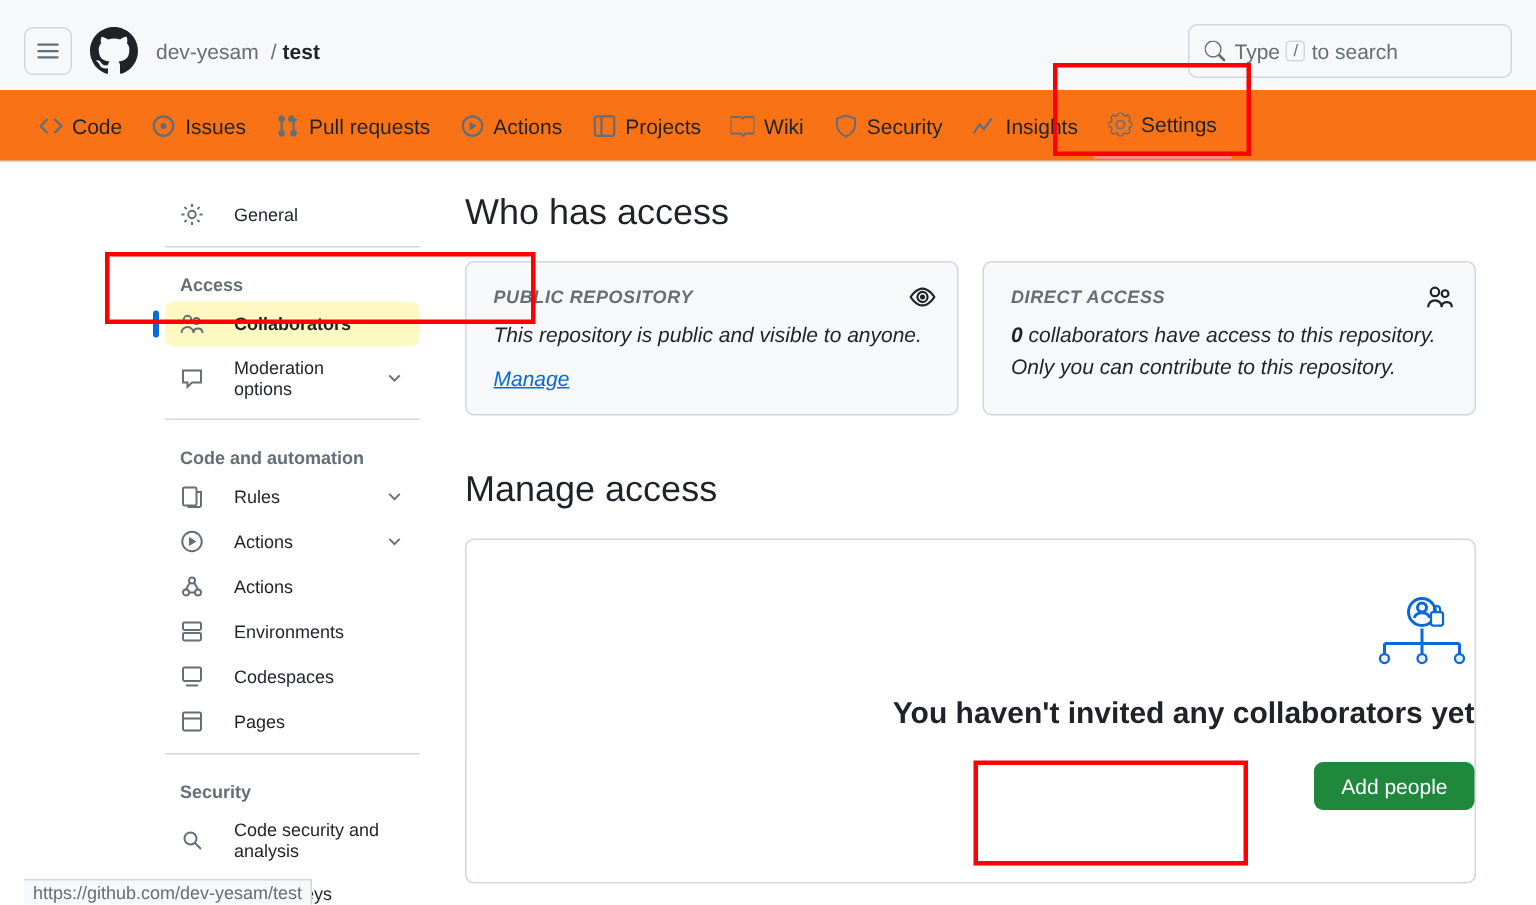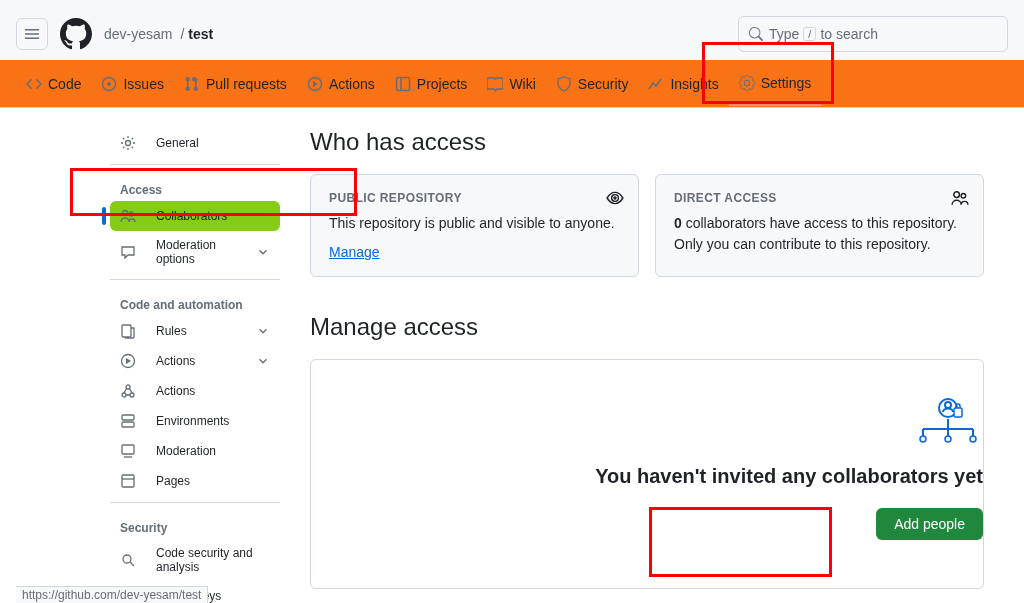--- a/index.html
+++ b/index.html
@@ -44,21 +44,21 @@
 .top-header .spacer { flex: 1; }
 .search-box {
   display: flex;
   align-items: center;
   border: 1px solid #d0d7de;
   border-radius: 6px;
   padding: 17px 10px;
   background: #f6f8fa;
   color: #656d76;
   font-size: 14px;
-  width: 270px;
+  width: 216px;
   height: 30px;
 }
 .search-box svg { margin-right: 6px; }
 .kbd {
   border: 1px solid #d0d7de;
   border-radius: 3px;
   padding: 0 4px;
   font-size: 11px;
   margin: 0 4px;
   color: #656d76;
@@ -109,22 +109,22 @@
   align-items: center;
   gap: 20px;
   padding: 7px 10px;
   border-radius: 6px;
   font-size: 12px;
   color: #1f2328;
   cursor: pointer;
   position: relative;
 }
 .sidebar-item.active {
-  background: #84cc16;
-  font-weight: 400;
+  background: #fef9c3;
+  font-weight: 700;
   align-items: center;
 }
 .sidebar-item.active::before {
   content: "";
   position: absolute;
   left: -8px;
   top: 6px;
   bottom: 6px;
   width: 4px;
   background: #0969da;
@@ -161,20 +161,21 @@
   display: flex;
   gap: 16px;
 }
 .card {
   flex: 1;
   border: 1px solid #d0d7de;
   border-radius: 6px;
   padding: 16px 18px;
   background: #f6f8fa;
   position: relative;
+  font-style: italic;
 }
 .card-title {
   font-size: 12px;
   font-weight: 600;
   color: #656d76;
   letter-spacing: 0.4px;
   margin-bottom: 8px;
 }
 .card-body {
   font-size: 14px;
@@ -392,21 +393,21 @@
           <rect x="2" y="2" width="12" height="5" rx="1" fill="none" stroke="#656d76" stroke-width="1.3"></rect>
           <rect x="2" y="9" width="12" height="5" rx="1" fill="none" stroke="#656d76" stroke-width="1.3"></rect>
         </svg>
       <span>Environments</span>
     </div>
     <div class="sidebar-item">
       <svg width="16" height="16" viewBox="0 0 16 16">
           <rect x="2" y="2" width="12" height="9" rx="1" fill="none" stroke="#656d76" stroke-width="1.3"></rect>
           <path d="M4 14h8" stroke="#656d76" stroke-width="1.3"></path>
         </svg>
-      <span>Moderation</span>
+      <span>Codespaces</span>
     </div>
     <div class="sidebar-item">
       <svg width="16" height="16" viewBox="0 0 16 16">
           <rect x="2" y="2" width="12" height="12" rx="1" fill="none" stroke="#656d76" stroke-width="1.3"></rect>
           <line x1="2" y1="6" x2="14" y2="6" stroke="#656d76" stroke-width="1.3"></line>
         </svg>
       <span>Pages</span>
     </div>
     <hr>
     <div class="sidebar-section">Security</div>

